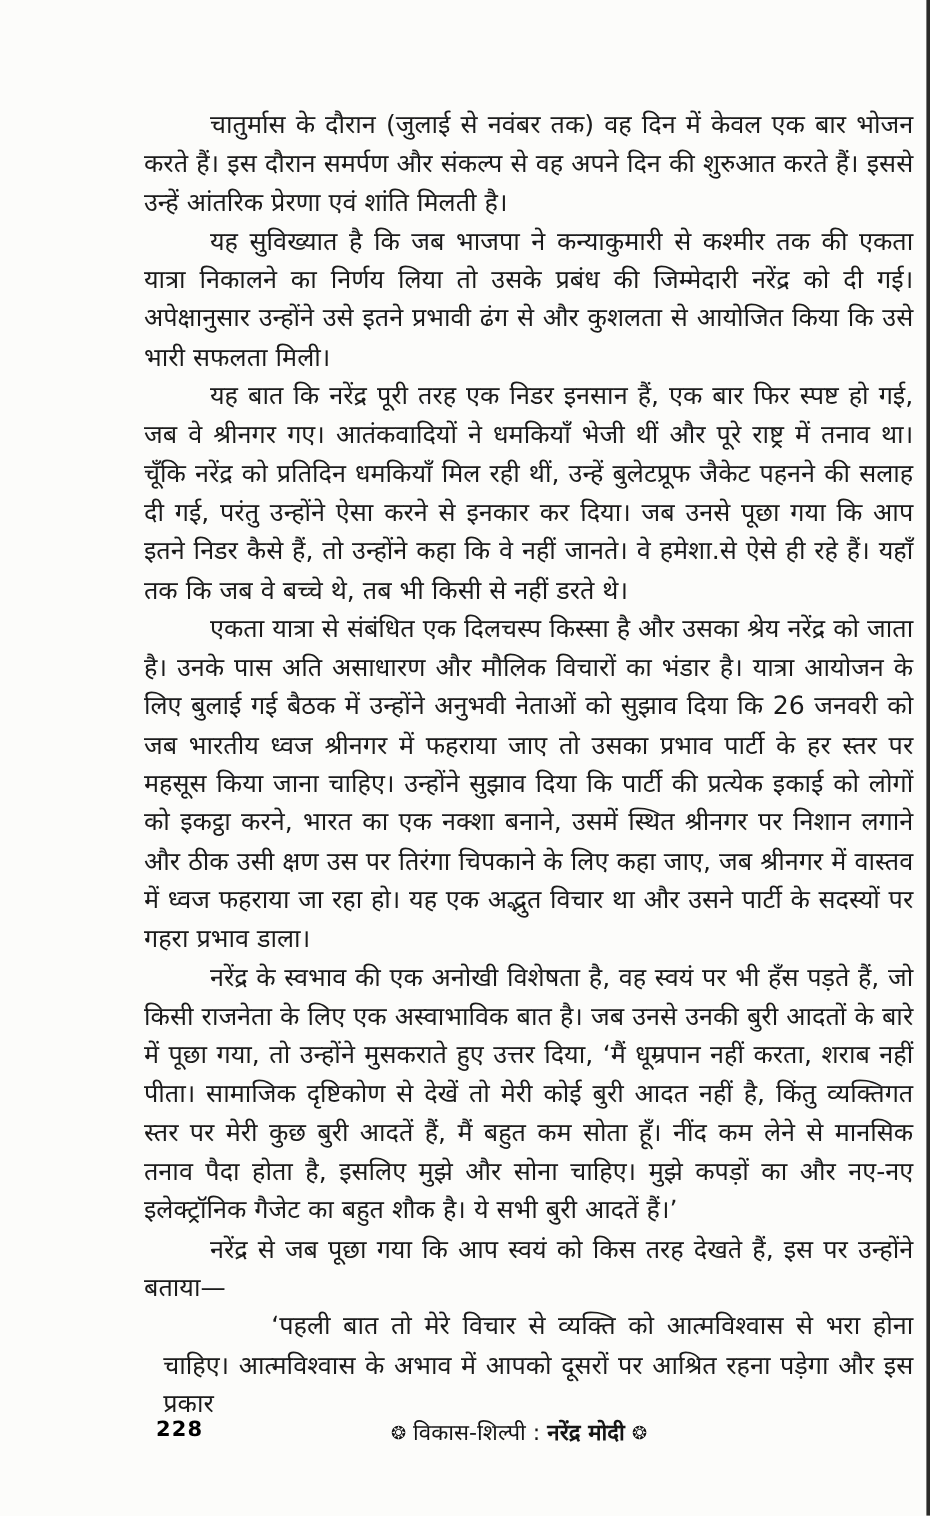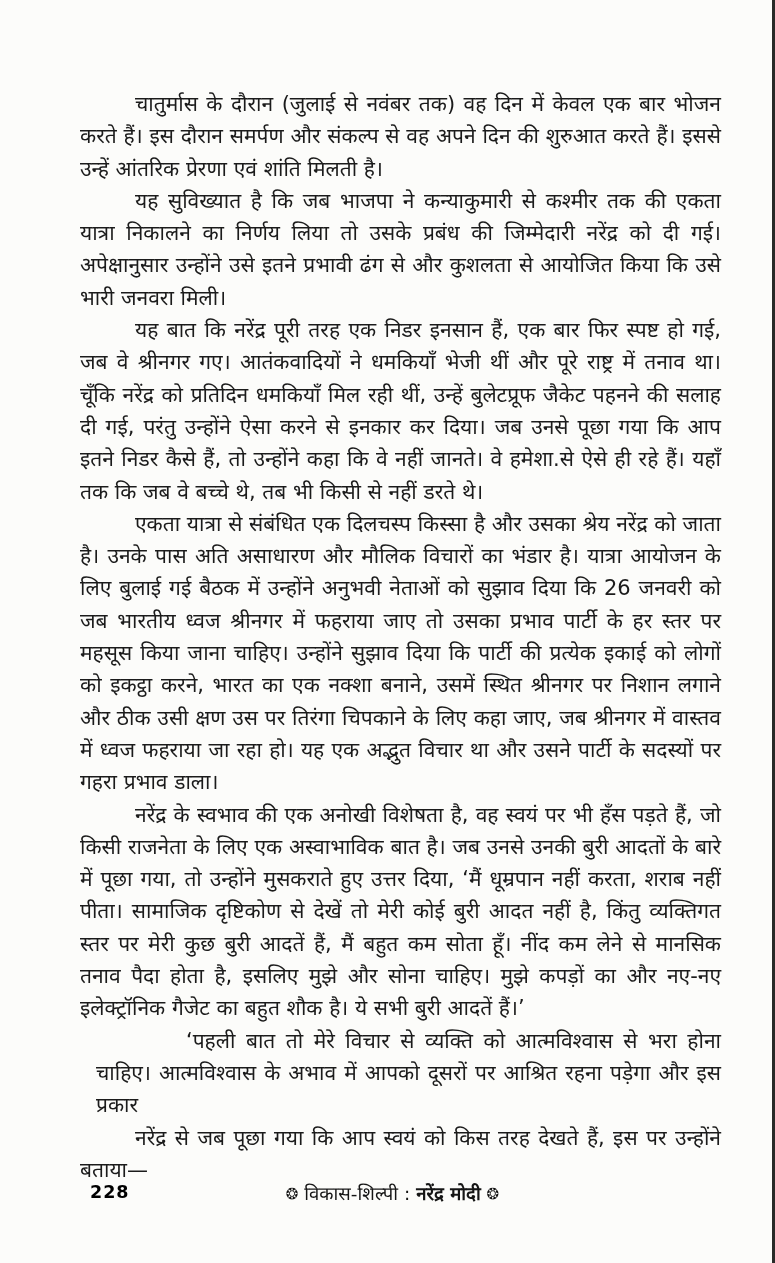--- a/index.html
+++ b/index.html
@@ -11,20 +11,21 @@
     height: 1263px;
     position: relative;
     background: #fcfcfa;
     overflow: hidden;
     font-family: "DejaVu Sans", sans-serif;
     color: #1b1b1b;
   }
   .page {
     position: absolute;
     inset: 0;
+    margin-left: 40px;
   }
   .text-block {
     position: absolute;
     left: 80px;
     top: 88px;
     width: 641px;
     font-size: 21px;
     line-height: 32.3px;
     text-align: justify;
   }
@@ -80,26 +81,26 @@
     background: #2a2a28;
   }
 </style>
 </head>
 <body>
 
 <div class="page">
 
   <div class="text-block">
     <p class="para">चातुर्मास के दौरान (जुलाई से नवंबर तक) वह दिन में केवल एक बार भोजन करते हैं। इस दौरान समर्पण और संकल्प से वह अपने दिन की शुरुआत करते हैं। इससे उन्हें आंतरिक प्रेरणा एवं शांति मिलती है।</p>
-    <p class="para">यह सुविख्यात है कि जब भाजपा ने कन्याकुमारी से कश्मीर तक की एकता यात्रा निकालने का निर्णय लिया तो उसके प्रबंध की जिम्मेदारी नरेंद्र को दी गई। अपेक्षानुसार उन्होंने उसे इतने प्रभावी ढंग से और कुशलता से आयोजित किया कि उसे भारी जनवरा मिली।</p>
+    <p class="para">यह सुविख्यात है कि जब भाजपा ने कन्याकुमारी से कश्मीर तक की एकता यात्रा निकालने का निर्णय लिया तो उसके प्रबंध की जिम्मेदारी नरेंद्र को दी गई। अपेक्षानुसार उन्होंने उसे इतने प्रभावी ढंग से और कुशलता से आयोजित किया कि उसे भारी सफलता मिली।</p>
     <p class="para">यह बात कि नरेंद्र पूरी तरह एक निडर इनसान हैं, एक बार फिर स्पष्ट हो गई, जब वे श्रीनगर गए। आतंकवादियों ने धमकियाँ भेजी थीं और पूरे राष्ट्र में तनाव था। चूँकि नरेंद्र को प्रतिदिन धमकियाँ मिल रही थीं, उन्हें बुलेटप्रूफ जैकेट पहनने की सलाह दी गई, परंतु उन्होंने ऐसा करने से इनकार कर दिया। जब उनसे पूछा गया कि आप इतने निडर कैसे हैं, तो उन्होंने कहा कि वे नहीं जानते। वे हमेशा.से ऐसे ही रहे हैं। यहाँ तक कि जब वे बच्चे थे, तब भी किसी से नहीं डरते थे।</p>
     <p class="para">एकता यात्रा से संबंधित एक दिलचस्प किस्सा है और उसका श्रेय नरेंद्र को जाता है। उनके पास अति असाधारण और मौलिक विचारों का भंडार है। यात्रा आयोजन के लिए बुलाई गई बैठक में उन्होंने अनुभवी नेताओं को सुझाव दिया कि 26 जनवरी को जब भारतीय ध्वज श्रीनगर में फहराया जाए तो उसका प्रभाव पार्टी के हर स्तर पर महसूस किया जाना चाहिए। उन्होंने सुझाव दिया कि पार्टी की प्रत्येक इकाई को लोगों को इकट्ठा करने, भारत का एक नक्शा बनाने, उसमें स्थित श्रीनगर पर निशान लगाने और ठीक उसी क्षण उस पर तिरंगा चिपकाने के लिए कहा जाए, जब श्रीनगर में वास्तव में ध्वज फहराया जा रहा हो। यह एक अद्भुत विचार था और उसने पार्टी के सदस्यों पर गहरा प्रभाव डाला।</p>
     <p class="para">नरेंद्र के स्वभाव की एक अनोखी विशेषता है, वह स्वयं पर भी हँस पड़ते हैं, जो किसी राजनेता के लिए एक अस्वाभाविक बात है। जब उनसे उनकी बुरी आदतों के बारे में पूछा गया, तो उन्होंने मुसकराते हुए उत्तर दिया, ‘मैं धूम्रपान नहीं करता, शराब नहीं पीता। सामाजिक दृष्टिकोण से देखें तो मेरी कोई बुरी आदत नहीं है, किंतु व्यक्तिगत स्तर पर मेरी कुछ बुरी आदतें हैं, मैं बहुत कम सोता हूँ। नींद कम लेने से मानसिक तनाव पैदा होता है, इसलिए मुझे और सोना चाहिए। मुझे कपड़ों का और नए-नए इलेक्ट्रॉनिक गैजेट का बहुत शौक है। ये सभी बुरी आदतें हैं।’</p>
+    <p class="para">नरेंद्र से जब पूछा गया कि आप स्वयं को किस तरह देखते हैं, इस पर उन्होंने बताया—</p>
     <p class="para quote">‘पहली बात तो मेरे विचार से व्यक्ति को आत्मविश्वास से भरा होना चाहिए। आत्मविश्वास के अभाव में आपको दूसरों पर आश्रित रहना पड़ेगा और इस प्रकार</p>
-    <p class="para">नरेंद्र से जब पूछा गया कि आप स्वयं को किस तरह देखते हैं, इस पर उन्होंने बताया—</p>
   </div>
 
   <div class="footer">
     <span class="page-number">228</span>
     <span class="footer-title">
       <span class="ornament">❂</span>
       <span>विकास-शिल्पी : </span><span class="bold">नरेंद्र मोदी</span>
       <span class="ornament">❂</span>
     </span>
   </div>

